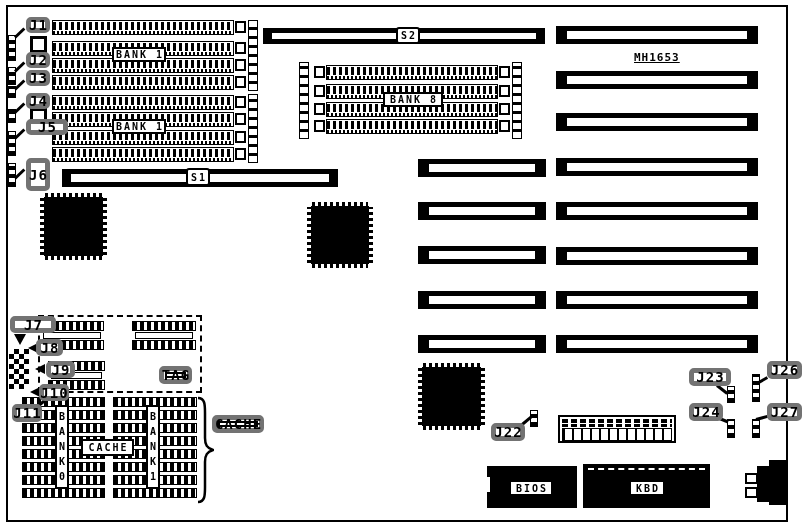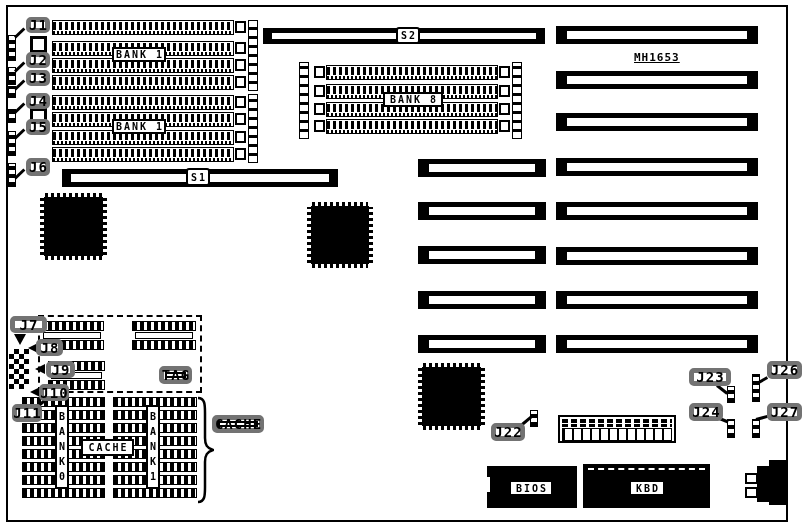--- a/index.html
+++ b/index.html
@@ -111,22 +111,22 @@
   <div class="tail" style="left:15px;top:36px;width:13px;transform:rotate(-44deg);"></div>
   <div class="tail" style="left:15px;top:70px;width:13px;transform:rotate(-44deg);"></div>
   <div class="tail" style="left:15px;top:88px;width:13px;transform:rotate(-44deg);"></div>
   <div class="tail" style="left:15px;top:111px;width:13px;transform:rotate(-44deg);"></div>
   <div class="tail" style="left:15px;top:137px;width:13px;transform:rotate(-44deg);"></div>
   <div class="tail" style="left:15px;top:177px;width:13px;transform:rotate(-44deg);"></div>
   <div class="co" style="left:26px;top:17px;width:24px;height:16px;">J1</div>
   <div class="co" style="left:26px;top:52px;width:24px;height:16px;">J2</div>
   <div class="co" style="left:26px;top:70px;width:24px;height:16px;">J3</div>
   <div class="co" style="left:26px;top:93px;width:24px;height:16px;">J4</div>
-  <div class="co" style="left:26px;top:119px;width:24px;height:16px;">J5</div>
-  <div class="co" style="left:26px;top:158px;width:24px;height:18px;">J6</div>
+  <div class="co" style="left:26px;top:119px;width:42px;height:16px;">J5</div>
+  <div class="co" style="left:26px;top:158px;width:24px;height:33px;">J6</div>
 
   <div class="hslot" style="left:263px;top:28px;width:282px;height:16px;"></div>
   <div class="lb" style="left:396px;top:27px;width:24px;height:17px;border-radius:3px;">S2</div>
   <div class="hslot" style="left:62px;top:169px;width:276px;height:18px;"></div>
   <div class="lb" style="left:186px;top:168px;width:24px;height:18px;border-radius:3px;">S1</div>
 
   <div class="ladder" style="left:299px;top:62px;height:77px;"></div>
   <div class="ladder" style="left:512px;top:62px;height:77px;"></div>
   <div class="simm hook-l hook-r" style="left:326px;top:65px;width:172px;"></div>
   <div class="simm hook-l hook-r" style="left:326px;top:84px;width:172px;"></div>
@@ -186,21 +186,21 @@
   </div>
   <div class="dip" style="left:48px;top:361px;width:57px;">
     <div class="dp"></div>
       <div class="db"></div>
       <div class="dp"></div>
   </div>
   <div class="co dbl" style="left:159px;top:366px;width:33px;height:18px;">TAG</div>
 
   <div class="jblock" style="left:9px;top:349px;"></div>
   <div class="tri tri-d" style="left:14px;top:334px;"></div>
-  <div class="co" style="left:10px;top:316px;width:37px;height:17px;">J7</div>
+  <div class="co" style="left:10px;top:316px;width:46px;height:17px;">J7</div>
   <div class="tri tri-l" style="left:28px;top:343px;"></div>
   <div class="co" style="left:36px;top:339px;width:27px;height:17px;">J8</div>
   <div class="tri tri-l" style="left:35px;top:364px;"></div>
   <div class="co" style="left:46px;top:361px;width:29px;height:17px;">J9</div>
   <div class="tri tri-l" style="left:30px;top:387px;"></div>
   <div class="co" style="left:39px;top:384px;width:30px;height:17px;">J10</div>
   <div class="tail" style="left:40px;top:403px;width:13px;transform:rotate(-40deg);"></div>
   <div class="co" style="left:12px;top:404px;width:30px;height:18px;">J11</div>
 
   <div class="pinstrip" style="left:22px;top:397px;width:83px;"></div>

